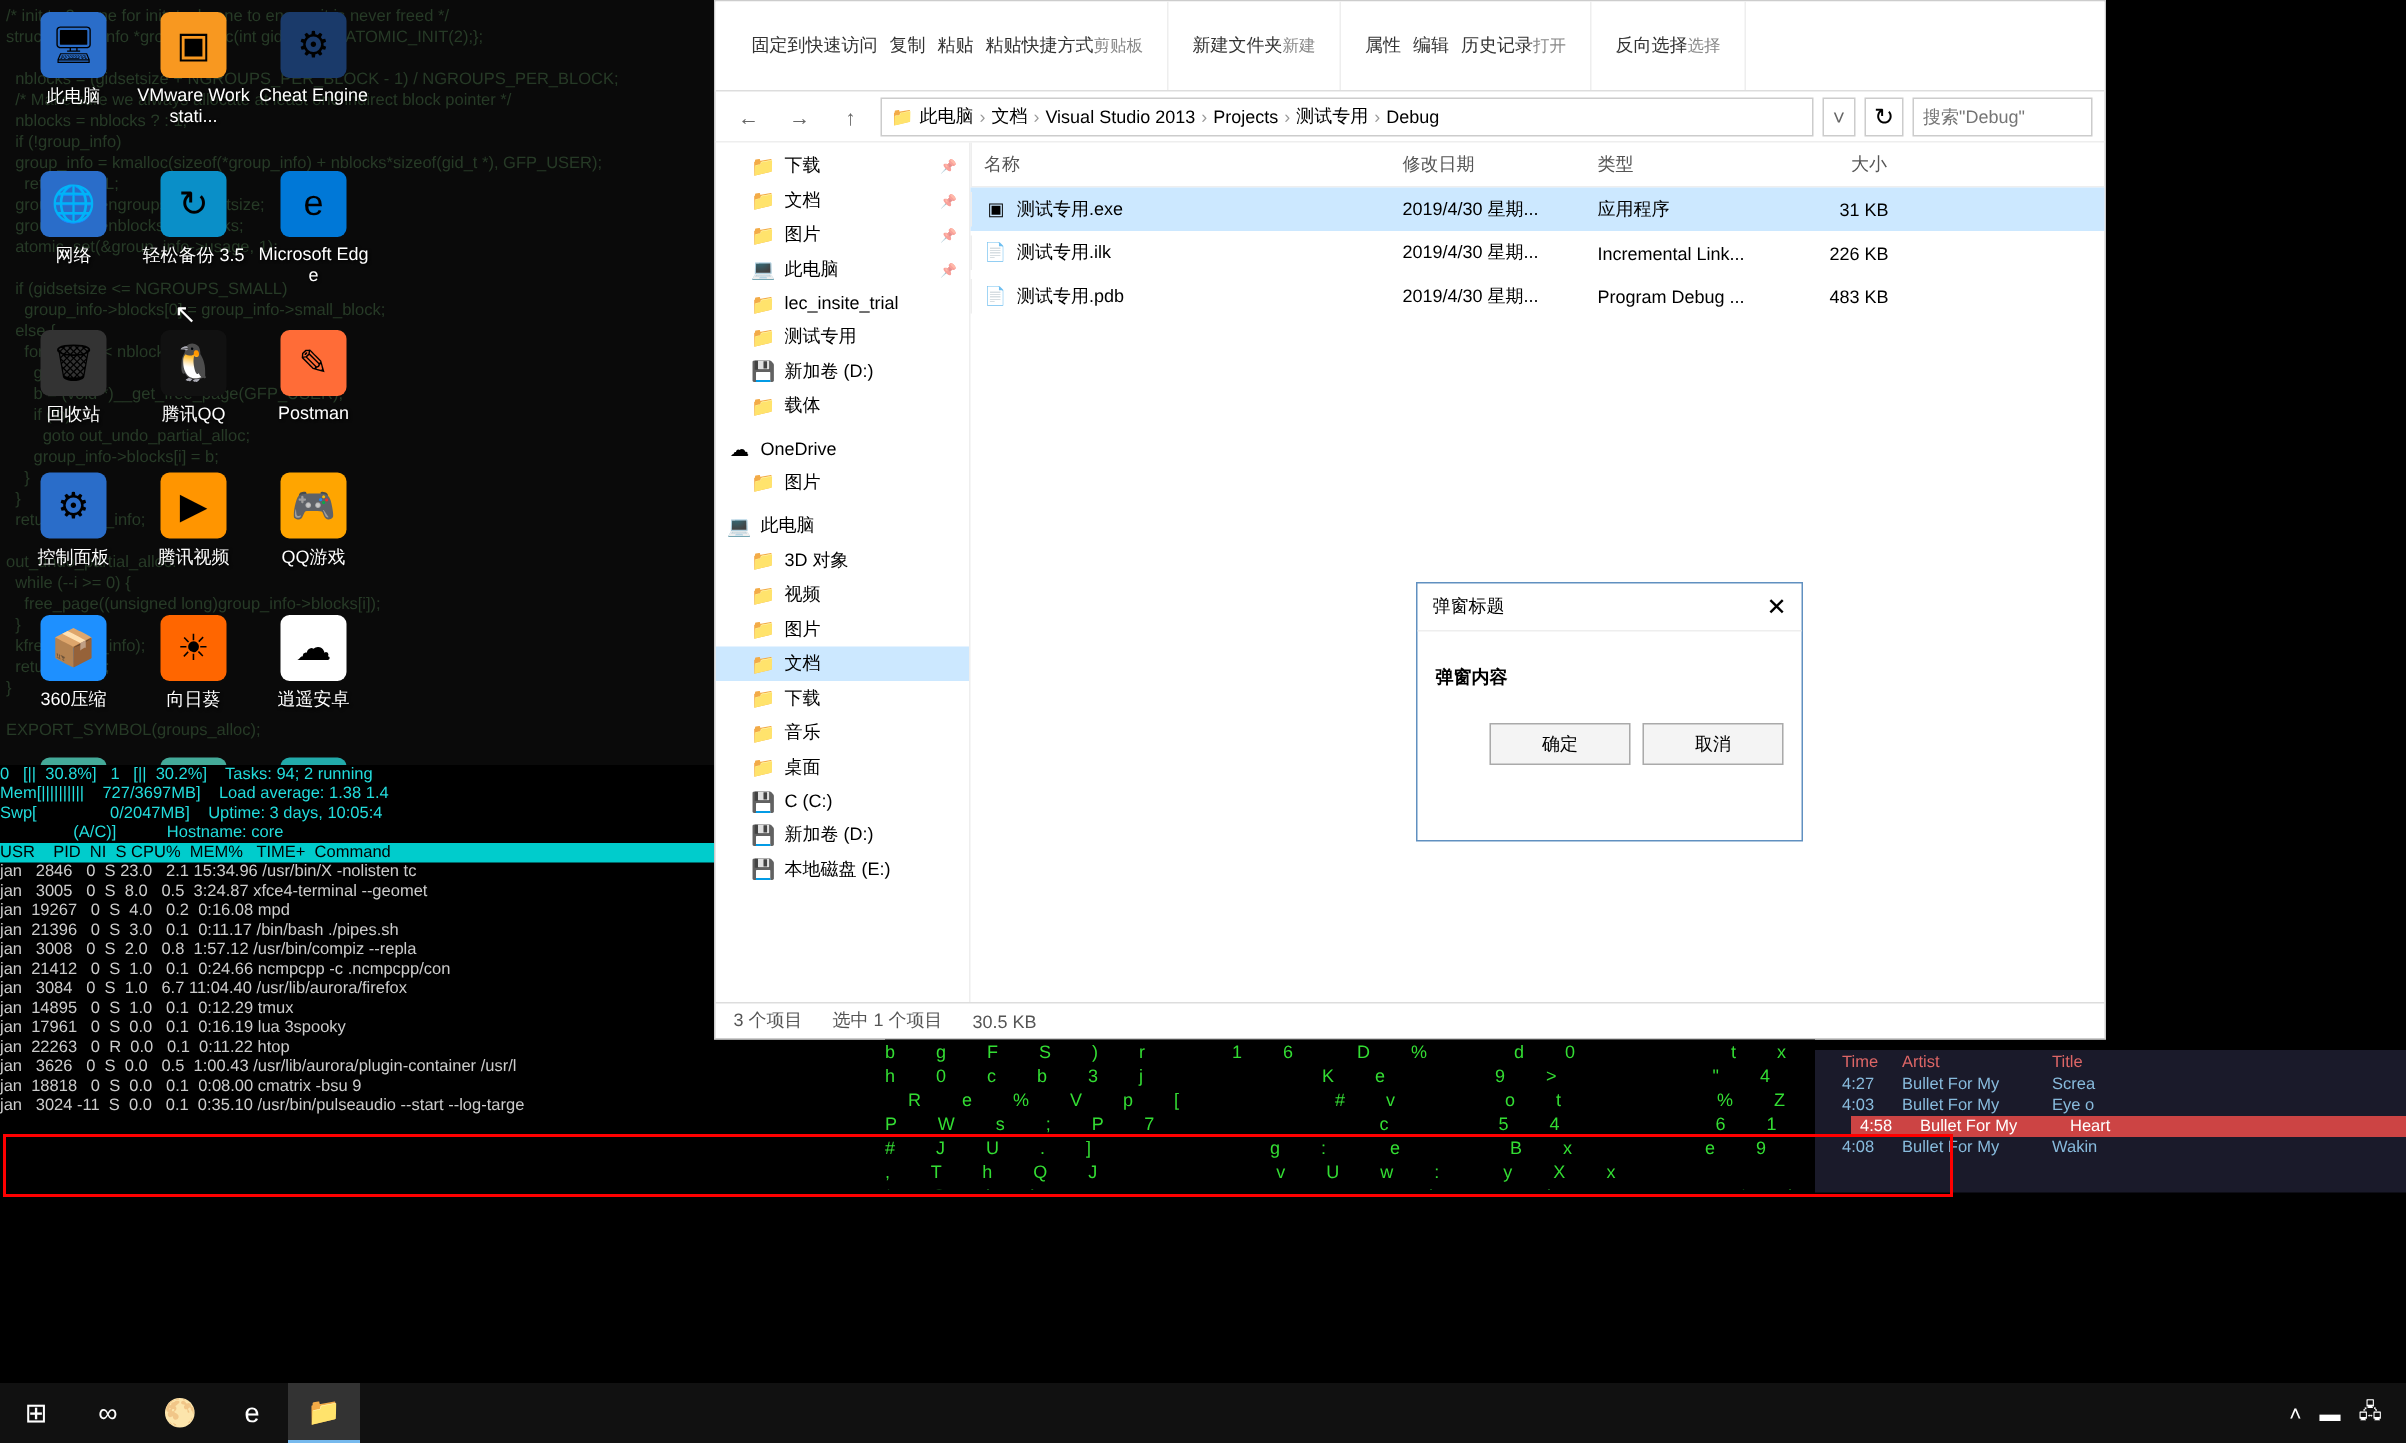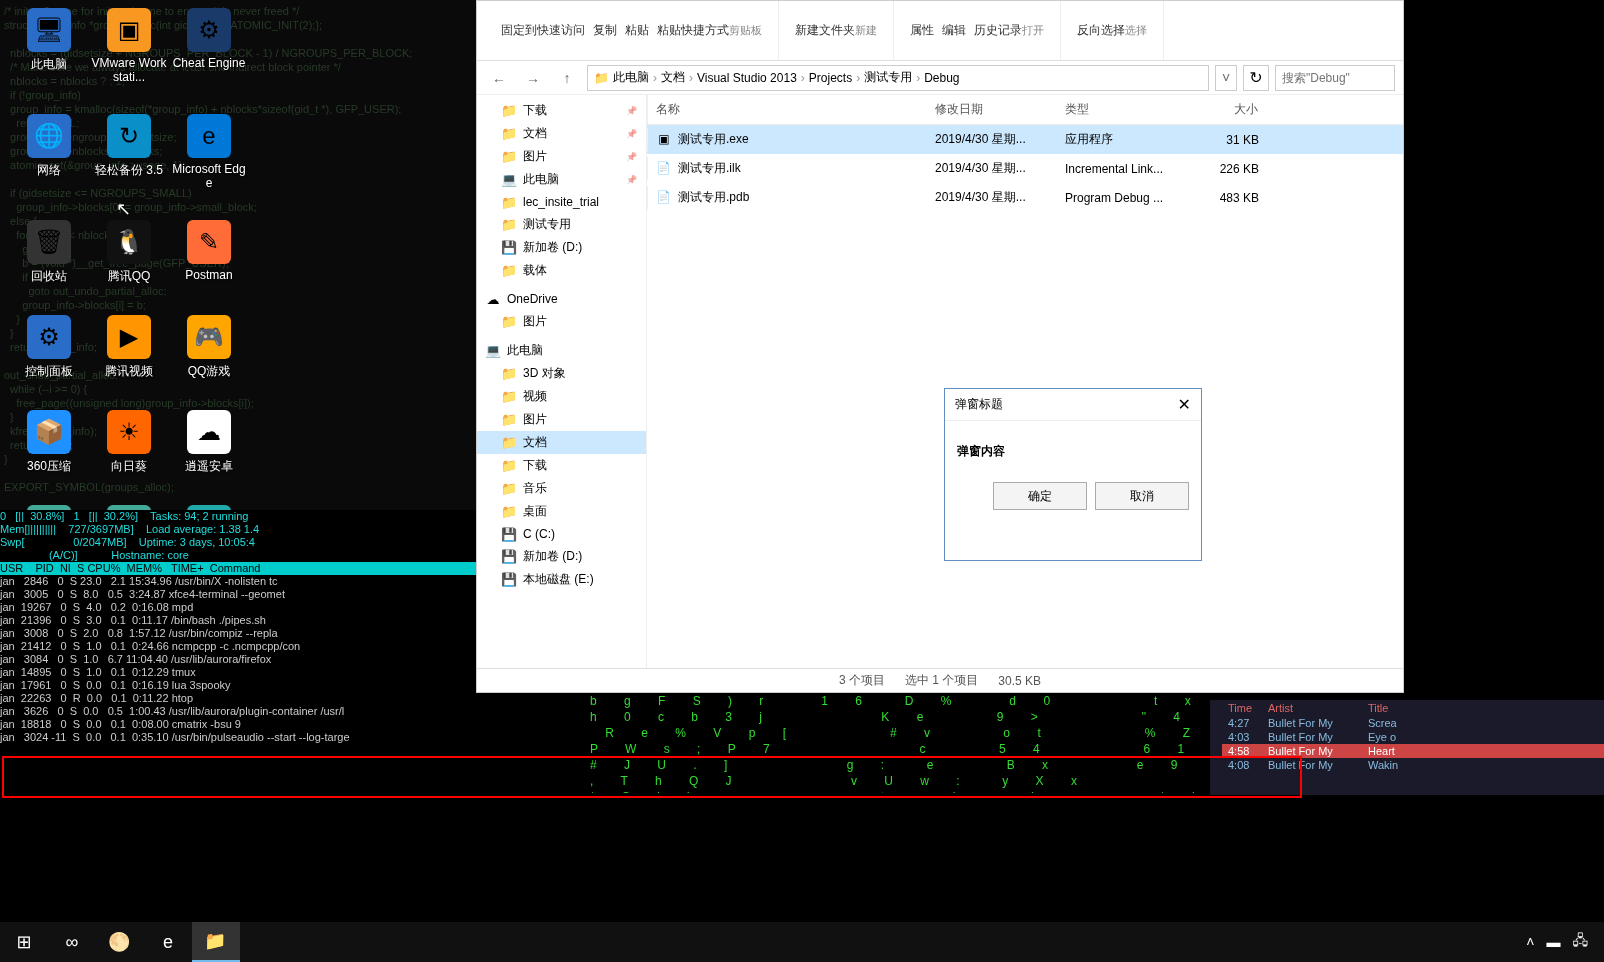--- a/index.html
+++ b/index.html
@@ -80,21 +80,21 @@
 .col-date { width: 130px; }
 .col-type { width: 130px; }
 .col-size { width: 80px; text-align: right; }
 .file-row { display: flex; font-size: 12px; padding: 3px 0; align-items:center; }
 .file-row.selected { background: #cce8ff; }
 .file-row > div { padding: 3px 8px; }
 .file-icon { width: 16px; height: 16px; display:inline-flex; align-items:center; justify-content:center; margin-right:6px; }
 
 .status-bar {
   height: 24px; border-top: 1px solid #ddd; display: flex; align-items: center;
-  padding: 0 12px; font-size: 12px; color: #555; gap: 20px; justify-content: center;
+  padding: 0 12px; font-size: 12px; color: #555; gap: 20px;
 }
 
 
 .dialog {
   position: absolute; left: 944px; top: 388px; width: 258px; height: 173px;
   background: #fff; border: 1px solid #6090c0;
 }
 .dialog-title {
   height: 32px; display: flex; align-items: center; justify-content: space-between;
   padding: 0 10px; font-size: 12px; border-bottom:1px solid #eee;
@@ -126,21 +126,21 @@
 }
 .matrix-line { white-space: pre; letter-spacing: 12px; }
 
 
 .music {
   position: absolute; left: 1210px; top: 700px; width: 394px; height: 95px;
   background: #1a1a2a; font-family: monospace; font-size: 11px; padding-left: 12px;
 }
 .music-header { color: #d66; padding: 2px 6px; display:flex; }
 .music-row { color: #8bd; padding: 1px 6px; display:flex; }
-.music-row.playing { background: #c44; color: #fff; }
+.music-row.playing { background: #c44; color: #fff; margin-left: 12px; }
 .music-time { width: 40px; }
 .music-artist { width: 100px; }
 .music-title { flex: 1; }
 
 
 .red-box {
   position: absolute; left: 2px; top: 756px; width: 1300px; height: 42px;
   border: 2px solid #f00; pointer-events: none;
 }
 

